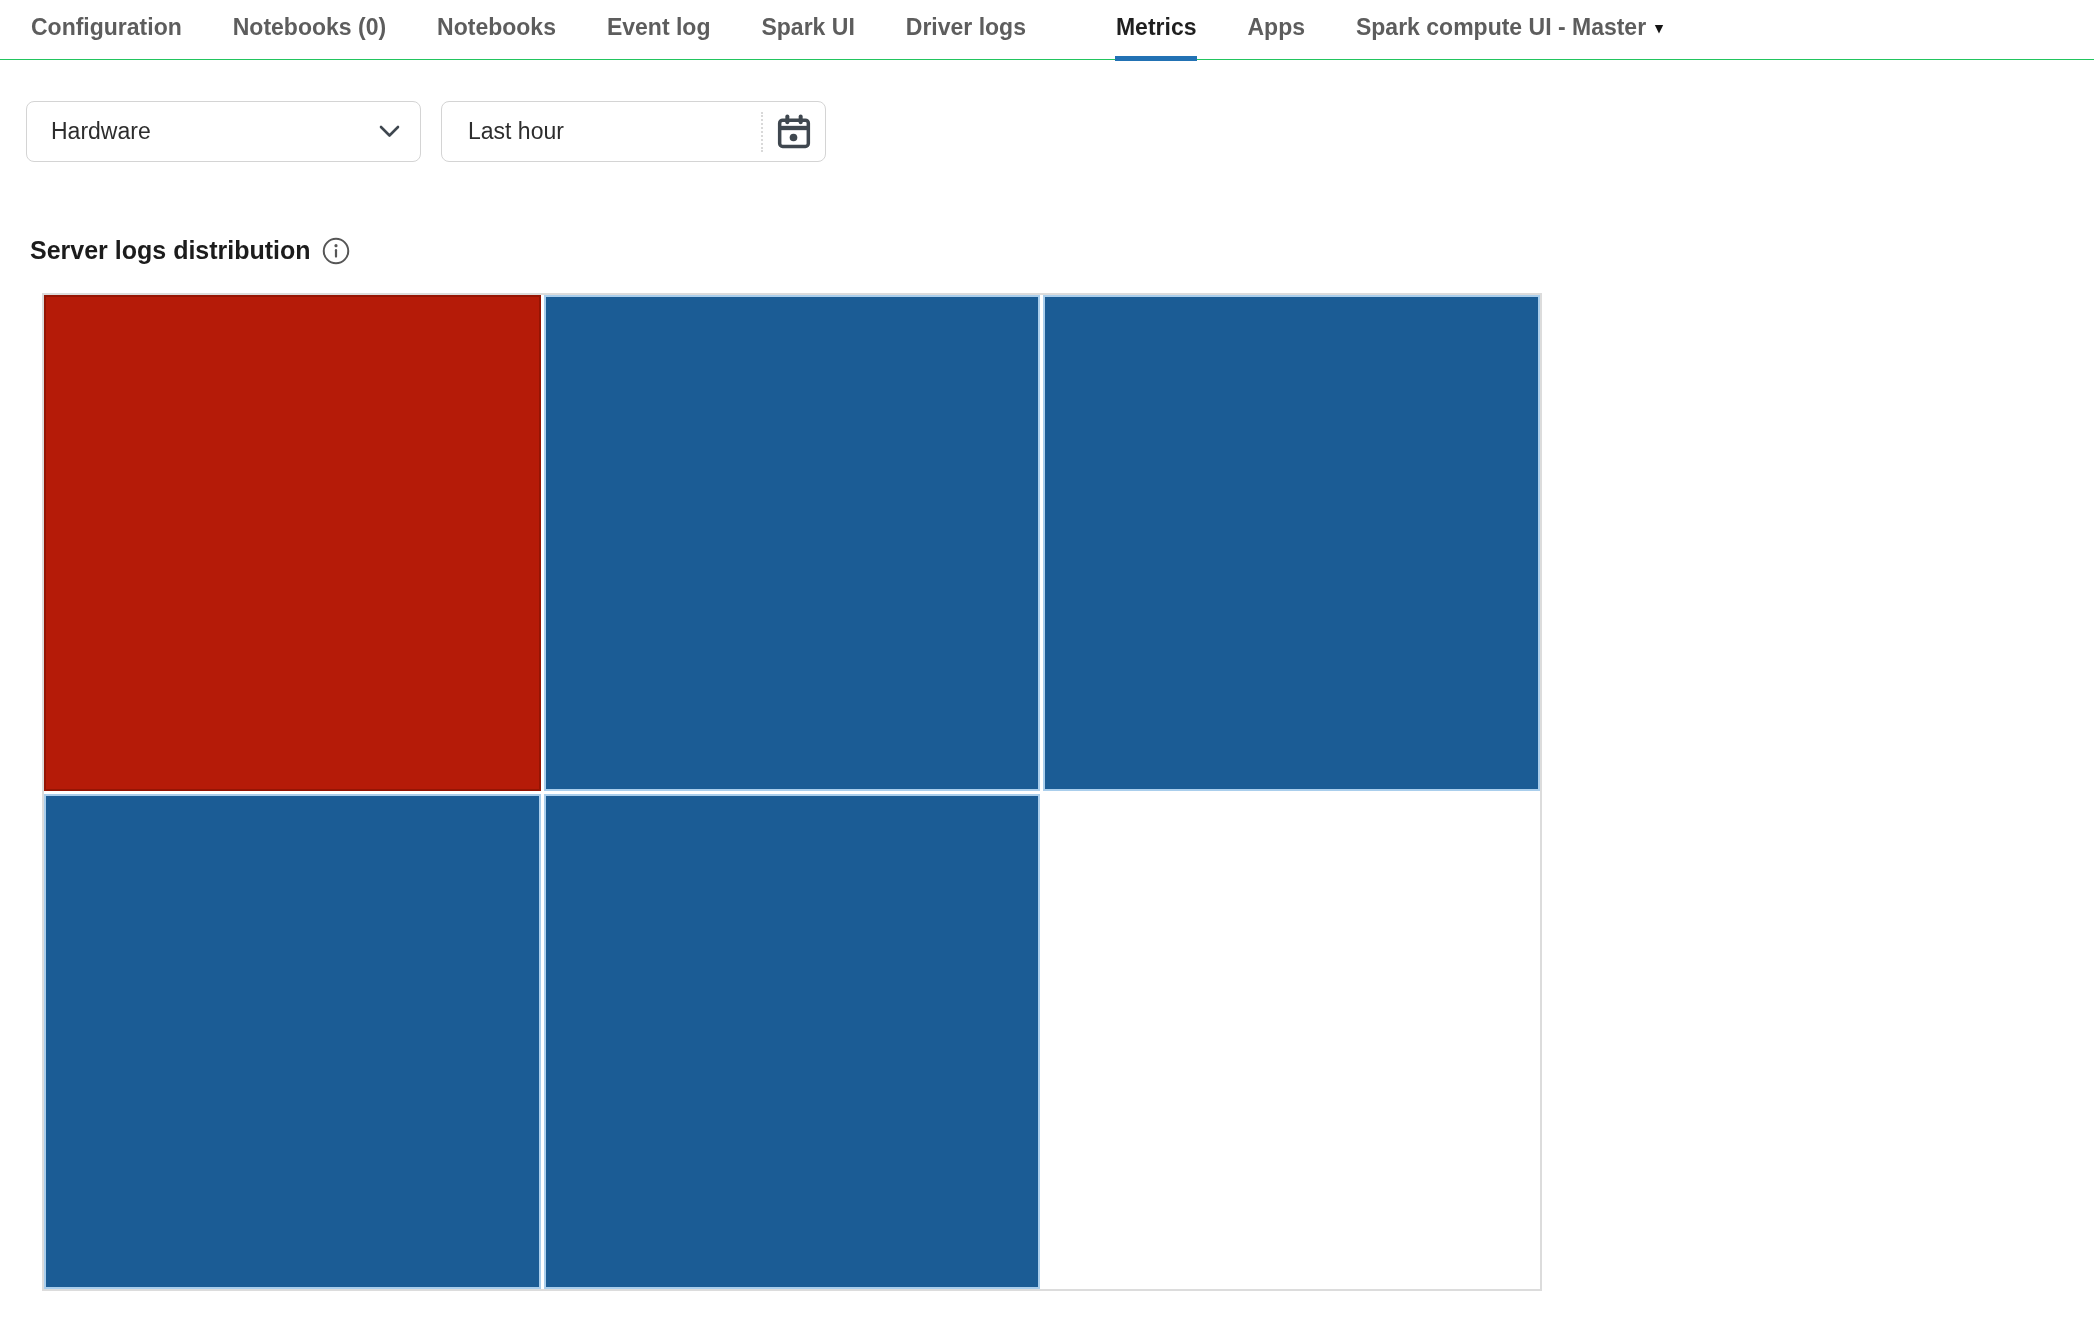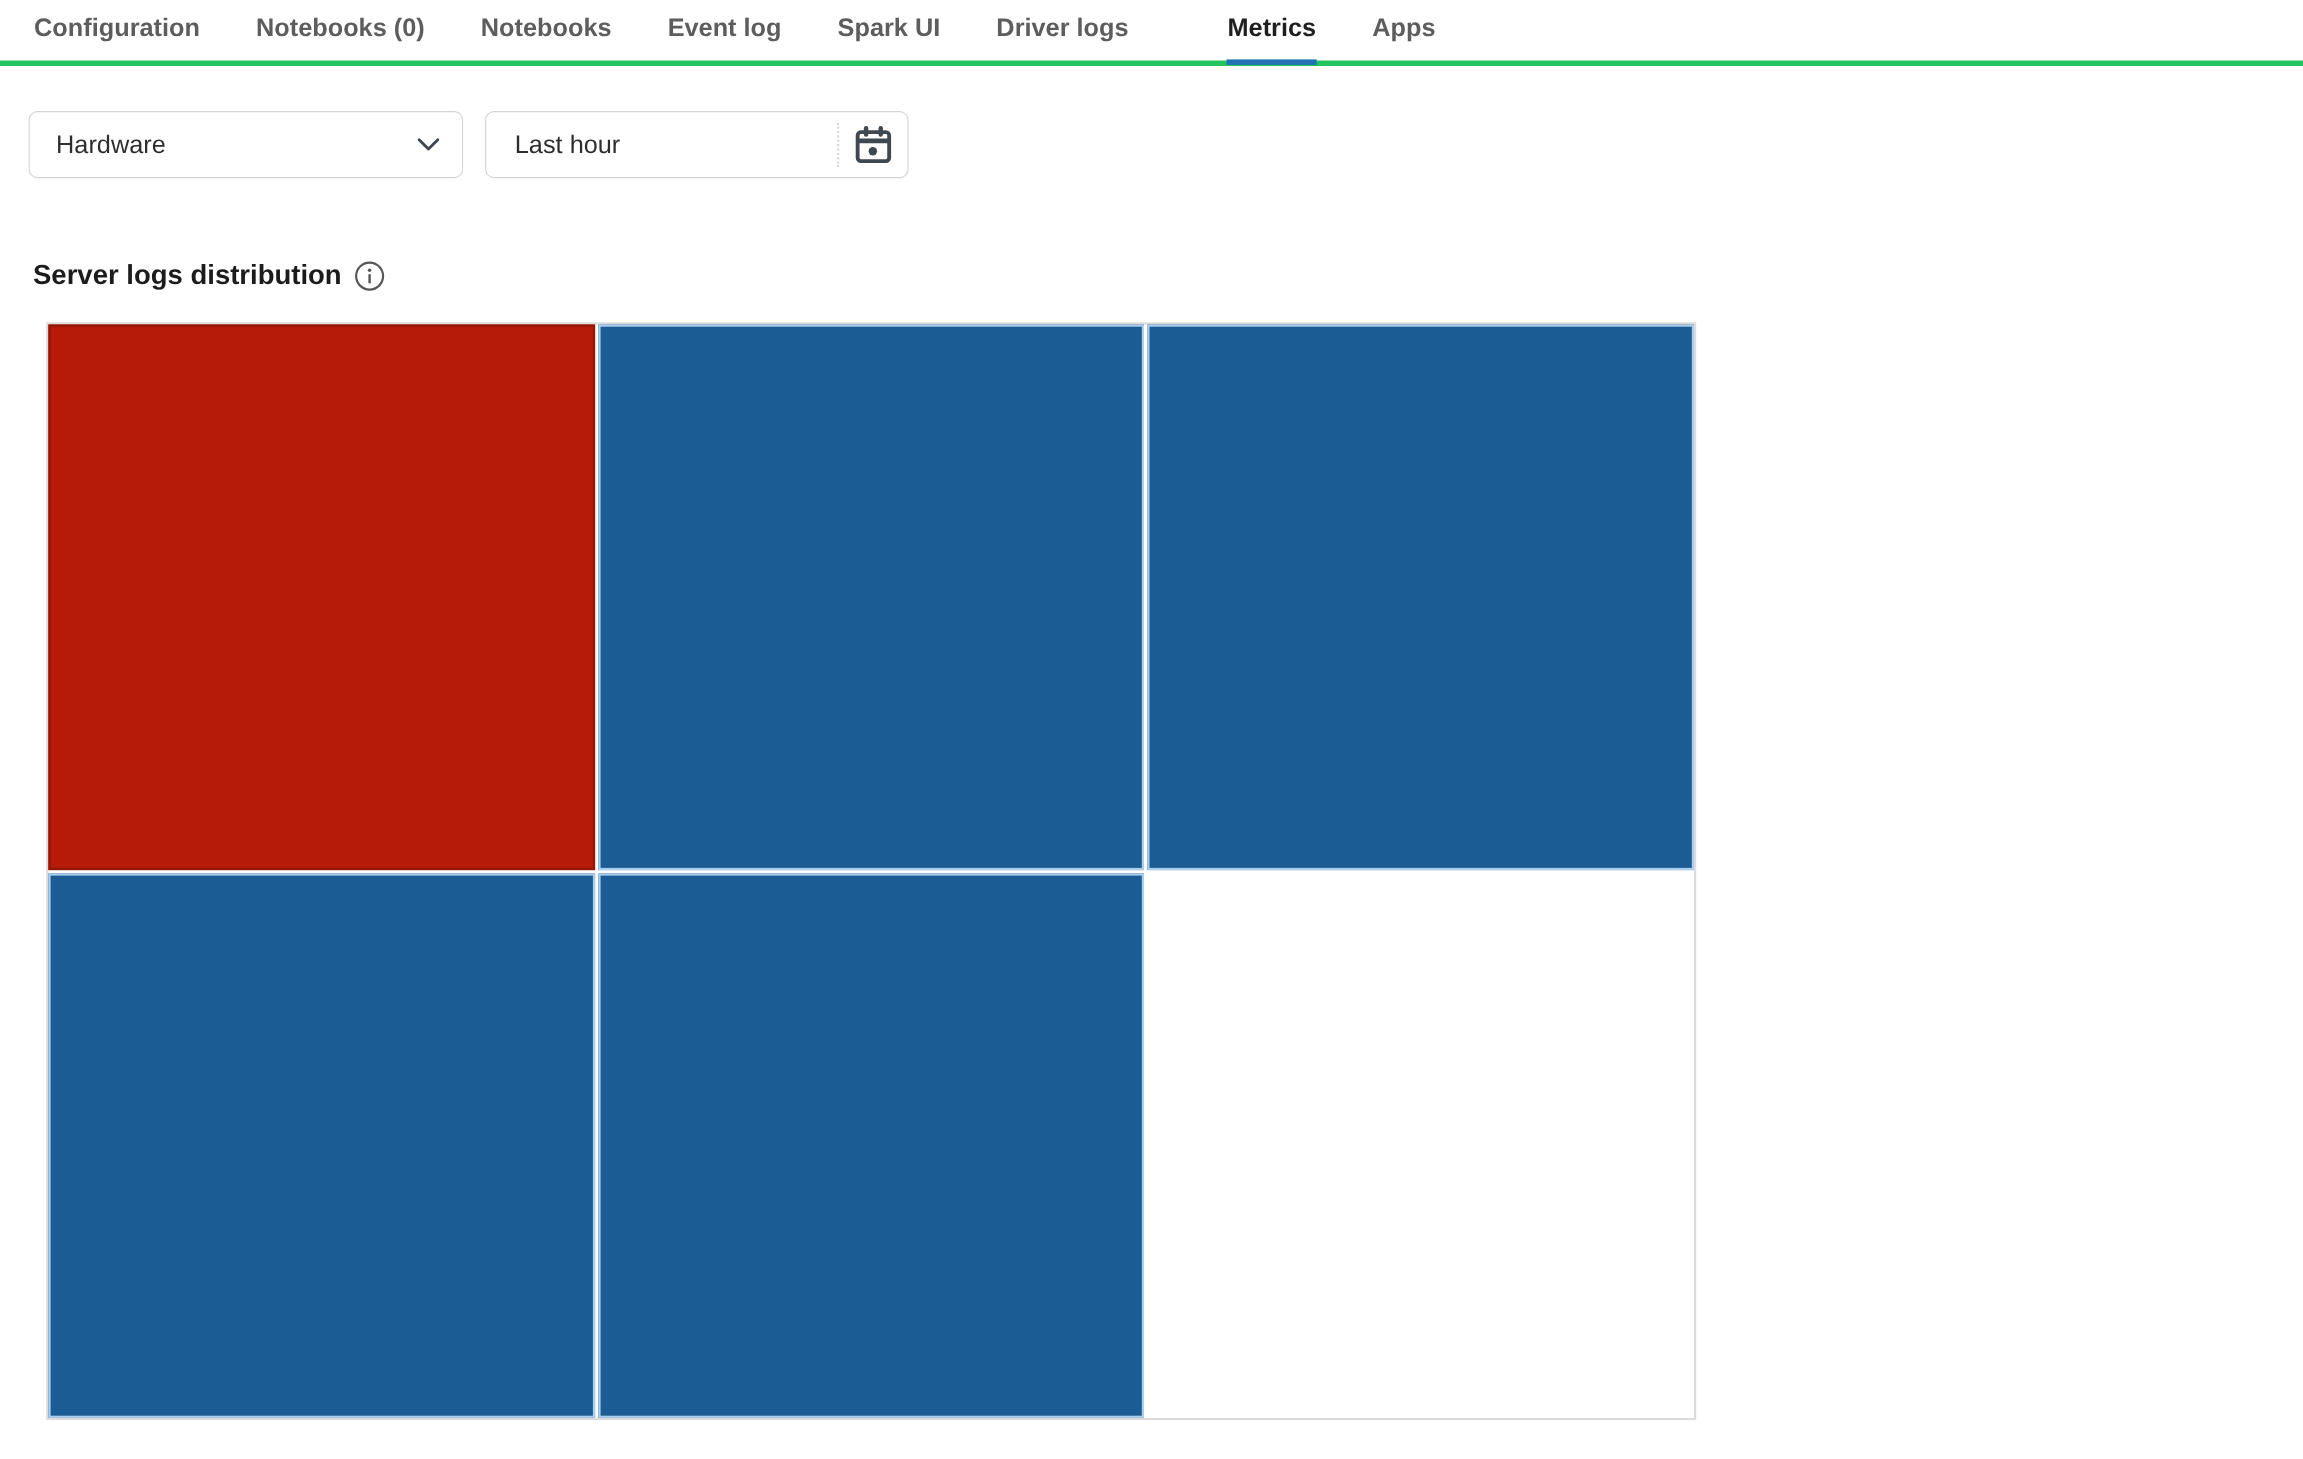--- a/index.html
+++ b/index.html
@@ -8,24 +8,24 @@
     width: 2094px; height: 1326px;
     background: #ffffff;
     font-family: "Liberation Sans", sans-serif;
     color: #1f1f1f;
     overflow: hidden;
   }
 
   
   .tabbar {
     display: flex;
-    align-items: center;
+    align-items: flex-end;
     gap: 49px;
     padding-left: 30px;
-    border-bottom: 5px solid #22c55e;
+    border-bottom: 1px solid #22c55e;
     height: 60px;
     white-space: nowrap;
   }
   .tab {
     position: relative;
     font-size: 23px;
     font-weight: 600;
     color: #5d5d5d;
     padding: 14px 1px 18px 1px;
     cursor: pointer;
@@ -116,20 +116,21 @@
 
 <nav class="tabbar" id="tabbar">
     <div class="tab"><span>Configuration</span></div>
     <div class="tab"><span>Notebooks (0)</span></div>
     <div class="tab"><span>Notebooks</span></div>
     <div class="tab"><span>Event log</span></div>
     <div class="tab"><span>Spark UI</span></div>
     <div class="tab"><span>Driver logs</span></div>
     <div class="tab active"><span>Metrics</span></div>
     <div class="tab"><span>Apps</span></div>
+    <div class="tab"><span>Spark compute UI - Master</span><span class="caret">▾</span></div>
   </nav>
 
 <div class="controls">
 
   <div class="control select-control">
     <span>Hardware</span>
     <span class="icon">
       <svg width="21" height="13" viewBox="0 0 21 13" fill="none">
         <path d="M2 2 L10.5 10.5 L19 2" stroke="#3f474f" stroke-width="2.6" stroke-linecap="round" stroke-linejoin="round"></path>
       </svg>

